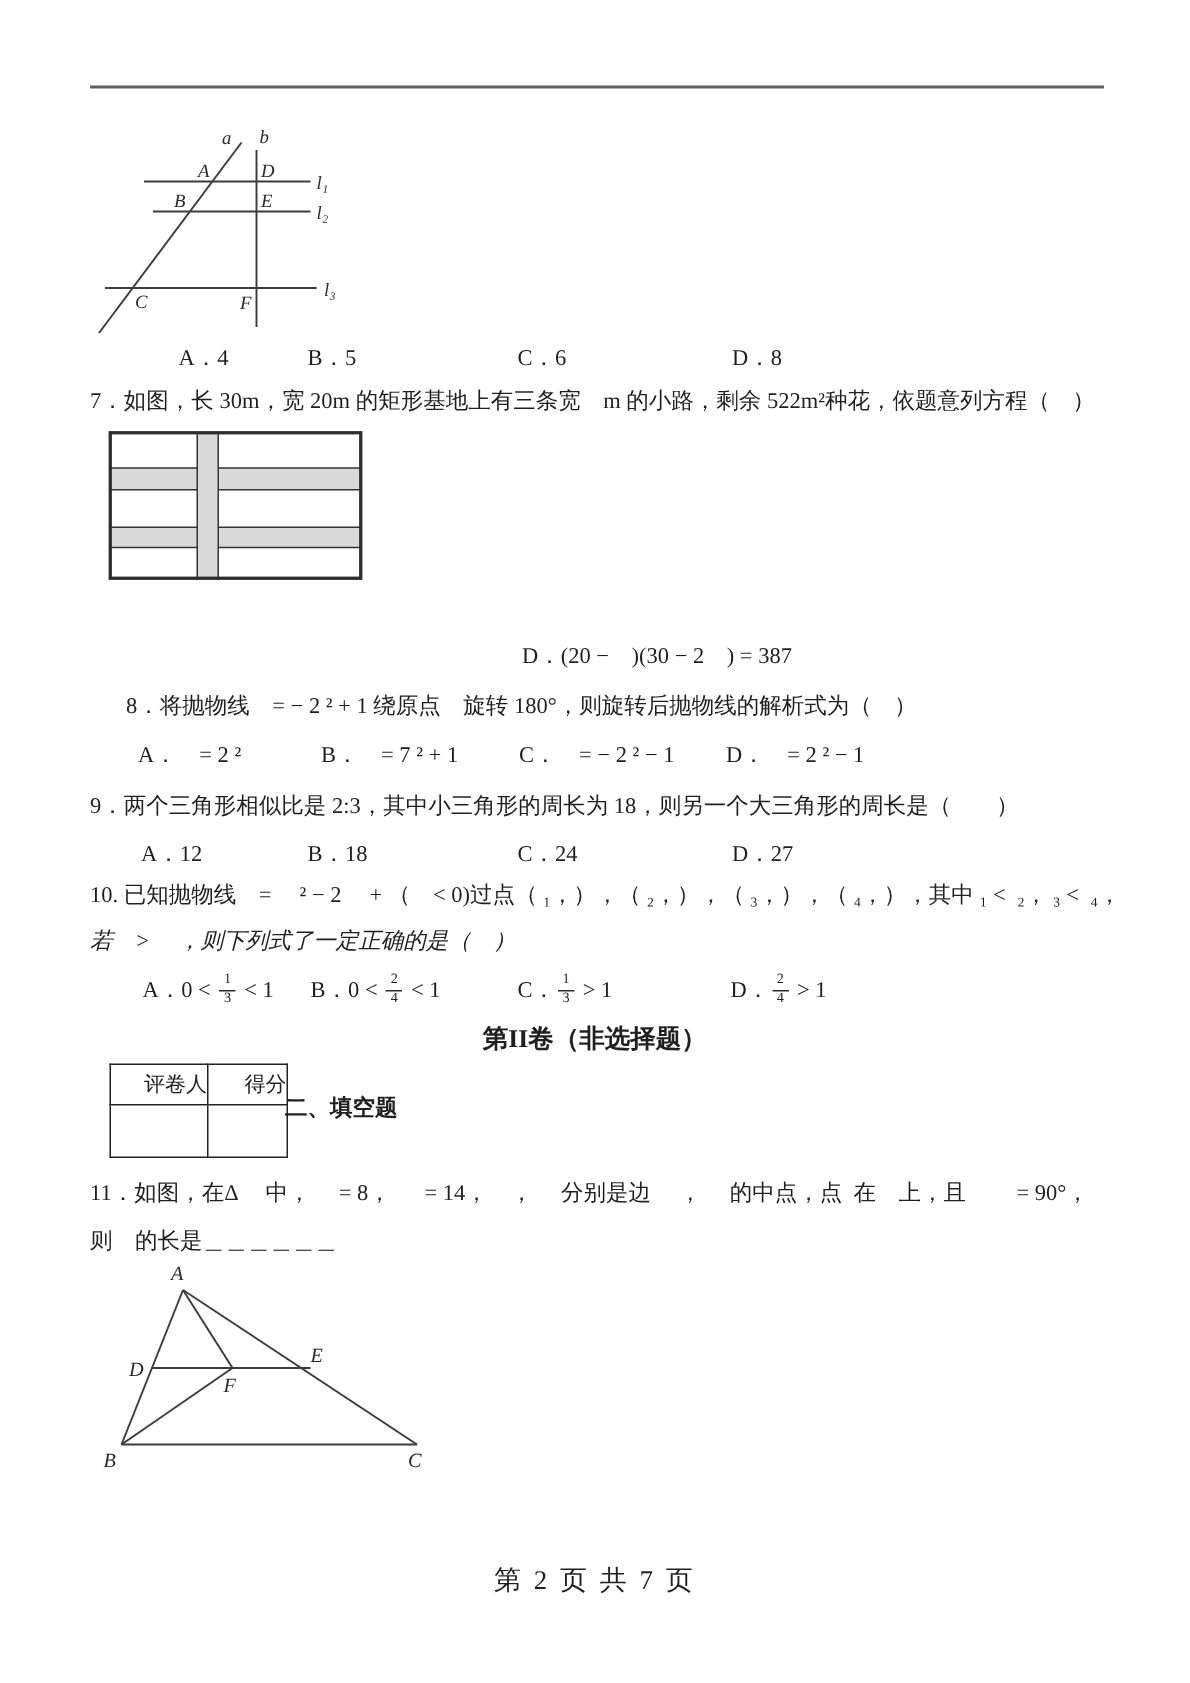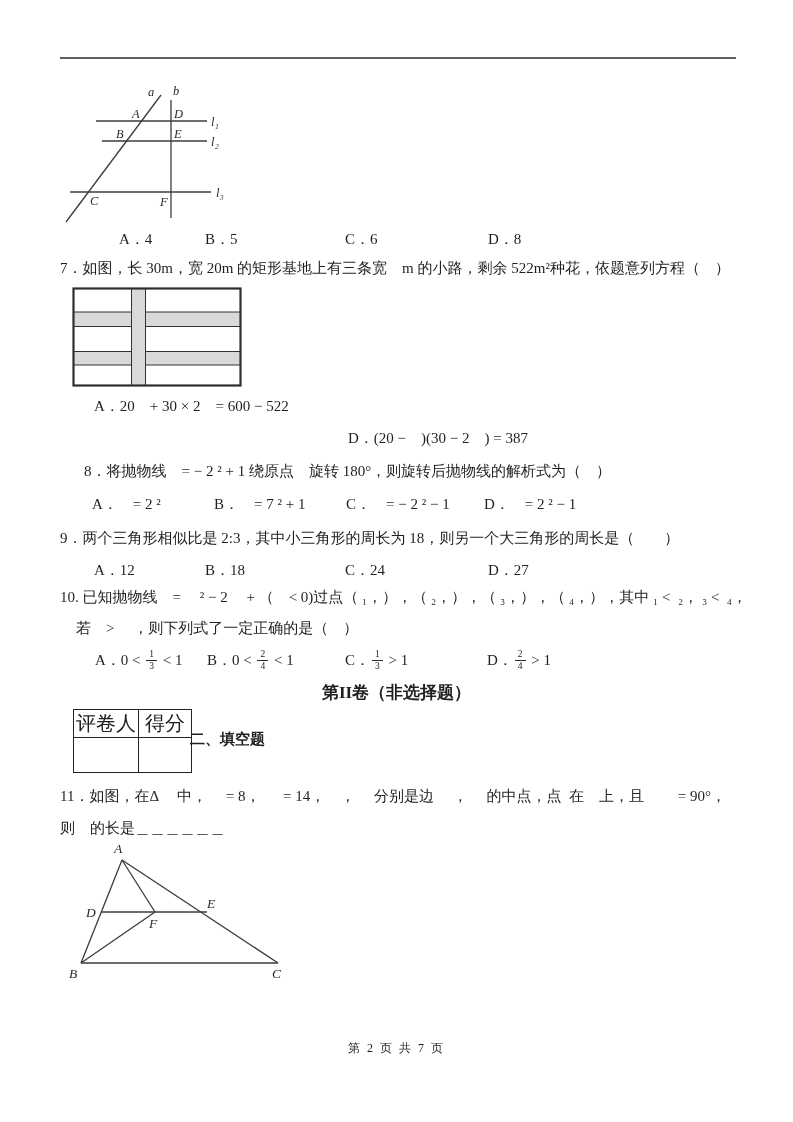--- a/index.html
+++ b/index.html
@@ -12,21 +12,21 @@
   .rule { position:absolute; background:#5f5f5f; }
   .bold { font-weight:bold; }
   .center { left:0; right:0; text-align:center; }
   .opt { font-size:15px; }
   svg text { font-family:"Liberation Serif","DejaVu Serif",serif; font-style:italic; fill:#2a2a2a; }
   .frac { display:inline-flex; flex-direction:column; align-items:center; vertical-align:middle; line-height:1; margin:0 2px; position:relative; top:-1px; }
   .frac .num { font-size:9.5px; border-bottom:1px solid #2a2a2a; padding:0 3px 1px; }
   .frac .den { font-size:9.5px; padding-top:1px; }
   table.grading { position:absolute; left:73px; top:709px; border-collapse:collapse; }
   table.grading td {
-    border:1.6px solid #222; font-size:20px; text-align:center; vertical-align:middle;
+    border:1.6px solid #222; font-size:14px; text-align:right; vertical-align:middle;
     padding:0;
   }
   table.grading tr.hdr td { height:26px; }
   table.grading tr.body td { height:34px; }
   td.c1 { width:64px; } td.c2 { width:52px;margin-top:20px; }
 </style>
 </head>
 <body>
 
 <div class="page">
@@ -66,37 +66,36 @@
   <svg class="abs" style="left:72px; top:287px;" width="170" height="100" viewBox="0 0 170 100">
     <rect x="1.5" y="1.5" width="167" height="97" fill="#ffffff" stroke="none"></rect>
     <g fill="#d9d9d9" stroke="#333" stroke-width="1">
       <rect x="1.5" y="25" width="167" height="14.5"></rect>
       <rect x="1.5" y="64.5" width="167" height="13.5"></rect>
       <rect x="59.5" y="1.5" width="14" height="97"></rect>
     </g>
     <rect x="1.5" y="1.5" width="167" height="97" fill="none" stroke="#2e2e2e" stroke-width="2.2"></rect>
   </svg>
 
-  <span class="abs opt" style="left:94px;  top:396px;">A．20　+ 30 × 2　= 600 − 522</span>
   <span class="abs opt" style="left:348px; top:428px;">D．(20 −　)(30 − 2　) = 387</span>
 
   <div class="abs" style="left:60px; top:461px; width:690px;margin-left:24px;">8．将抛物线　= − 2 ² + 1 绕原点　旋转 180°，则旋转后抛物线的解析式为（　）</div>
   <span class="abs opt" style="left:92px;  top:494px;">A．　= 2 ²</span>
   <span class="abs opt" style="left:214px; top:494px;">B．　= 7 ² + 1</span>
   <span class="abs opt" style="left:346px; top:494px;">C．　= − 2 ² − 1</span>
   <span class="abs opt" style="left:484px; top:494px;">D．　= 2 ² − 1</span>
 
   <div class="abs" style="left:60px; top:528px; width:690px;">9．两个三角形相似比是 2:3，其中小三角形的周长为 18，则另一个大三角形的周长是（　　）</div>
   <span class="abs opt" style="left:94px;  top:560px;">A．12</span>
   <span class="abs opt" style="left:205px; top:560px;">B．18</span>
   <span class="abs opt" style="left:345px; top:560px;">C．24</span>
   <span class="abs opt" style="left:488px; top:560px;">D．27</span>
 
   <div class="abs" style="left:60px; top:587px; width:695px;">10. 已知抛物线　=　 ² − 2 　+ （　&lt; 0)过点（ ₁，），（ ₂，），（ ₃，），（ ₄，），其中 ₁ &lt;  ₂， ₃ &lt;  ₄，</div>
-  <div class="abs" style="left:76px; top:618px; width:690px;">若　&gt; 　，则下列式了一定正确的是（　）</div>
+  <div class="abs" style="left:60px; top:618px; width:690px;font-style:italic;">若　&gt; 　，则下列式了一定正确的是（　）</div>
 
   <span class="abs opt" style="left:95px; top:650px;"><span>A．0 &lt; </span><span class="frac"><span class="num">1</span><span class="den">3</span></span><span> &lt; 1</span></span>
 
   <span class="abs opt" style="left:207px; top:650px;"><span>B．0 &lt; </span><span class="frac"><span class="num">2</span><span class="den">4</span></span><span> &lt; 1</span></span>
 
   <span class="abs opt" style="left:345px; top:650px;"><span>C．</span><span class="frac"><span class="num">1</span><span class="den">3</span></span><span> &gt; 1</span></span>
 
   <span class="abs opt" style="left:487px; top:650px;"><span>D．</span><span class="frac"><span class="num">2</span><span class="den">4</span></span><span> &gt; 1</span></span>
 
   <div class="abs center bold" style="top:681px; font-size:17px;">第II卷（非选择题）</div>
@@ -131,15 +130,15 @@
     <g font-size="13.5">
       <text x="54" y="13">A</text>
       <text x="9" y="138">B</text>
       <text x="212" y="138">C</text>
       <text x="26" y="77">D</text>
       <text x="147" y="68">E</text>
       <text x="89" y="88">F</text>
     </g>
   </svg>
 
-  <div class="abs center" style="top:1040px; font-size:12px; letter-spacing:2px;">第 2 页 共 7 页</div>
+  <div class="abs center" style="top:1040px; font-size:18px; letter-spacing:2px;">第 2 页 共 7 页</div>
 
 </div>
 
 </body></html>

